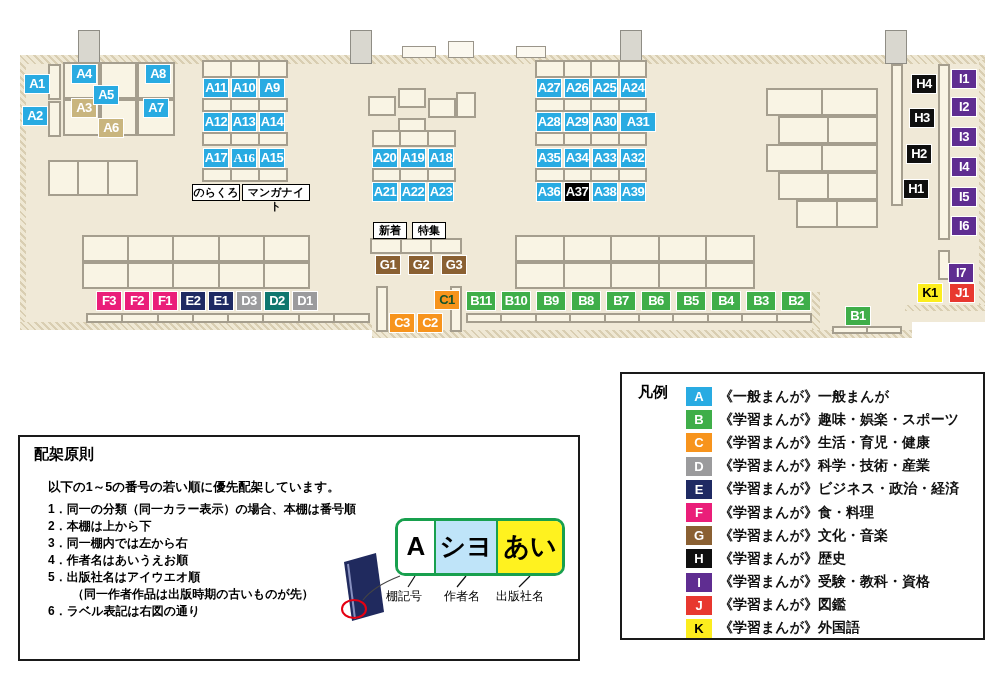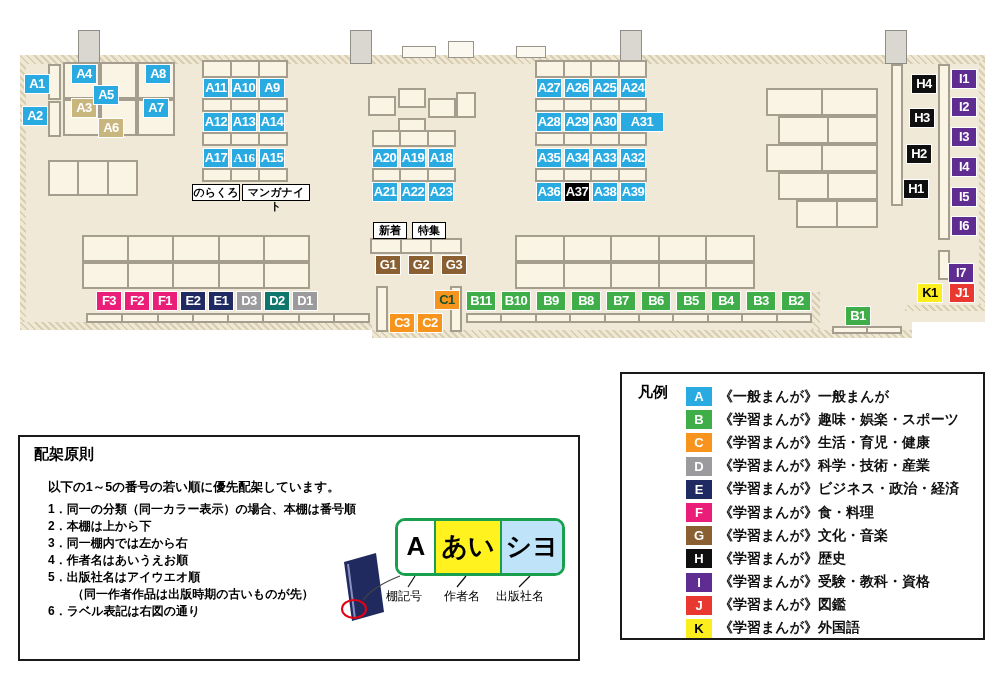--- a/index.html
+++ b/index.html
@@ -250,21 +250,21 @@
       <div class="maplabel" style="left: 372px; top: 182px; width: 26px; background: rgb(41, 171, 226); color: rgb(255, 255, 255);">A21</div>
       <div class="maplabel" style="left: 400px; top: 182px; width: 26px; background: rgb(41, 171, 226); color: rgb(255, 255, 255);">A22</div>
       <div class="maplabel" style="left: 428px; top: 182px; width: 26px; background: rgb(41, 171, 226); color: rgb(255, 255, 255);">A23</div>
       <div class="maplabel" style="left: 536px; top: 78px; width: 26px; background: rgb(41, 171, 226); color: rgb(255, 255, 255);">A27</div>
       <div class="maplabel" style="left: 564px; top: 78px; width: 26px; background: rgb(41, 171, 226); color: rgb(255, 255, 255);">A26</div>
       <div class="maplabel" style="left: 592px; top: 78px; width: 26px; background: rgb(41, 171, 226); color: rgb(255, 255, 255);">A25</div>
       <div class="maplabel" style="left: 620px; top: 78px; width: 26px; background: rgb(41, 171, 226); color: rgb(255, 255, 255);">A24</div>
       <div class="maplabel" style="left: 536px; top: 112px; width: 26px; background: rgb(41, 171, 226); color: rgb(255, 255, 255);">A28</div>
       <div class="maplabel" style="left: 564px; top: 112px; width: 26px; background: rgb(41, 171, 226); color: rgb(255, 255, 255);">A29</div>
       <div class="maplabel" style="left: 592px; top: 112px; width: 26px; background: rgb(41, 171, 226); color: rgb(255, 255, 255);">A30</div>
-      <div class="maplabel" style="left: 620px; top: 112px; width: 44px; background: rgb(41, 171, 226); color: rgb(255, 255, 255);">A31</div>
+      <div class="maplabel" style="left: 620px; top: 112px; width: 36px; background: rgb(41, 171, 226); color: rgb(255, 255, 255);">A31</div>
       <div class="maplabel" style="left: 536px; top: 148px; width: 26px; background: rgb(41, 171, 226); color: rgb(255, 255, 255);">A35</div>
       <div class="maplabel" style="left: 564px; top: 148px; width: 26px; background: rgb(41, 171, 226); color: rgb(255, 255, 255);">A34</div>
       <div class="maplabel" style="left: 592px; top: 148px; width: 26px; background: rgb(41, 171, 226); color: rgb(255, 255, 255);">A33</div>
       <div class="maplabel" style="left: 620px; top: 148px; width: 26px; background: rgb(41, 171, 226); color: rgb(255, 255, 255);">A32</div>
       <div class="maplabel" style="left: 536px; top: 182px; width: 26px; background: rgb(41, 171, 226); color: rgb(255, 255, 255);">A36</div>
       <div class="maplabel" style="left: 564px; top: 182px; width: 26px; background: #000000; color: rgb(255, 255, 255);">A37</div>
       <div class="maplabel" style="left: 592px; top: 182px; width: 26px; background: rgb(41, 171, 226); color: rgb(255, 255, 255);">A38</div>
       <div class="maplabel" style="left: 620px; top: 182px; width: 26px; background: rgb(41, 171, 226); color: rgb(255, 255, 255);">A39</div>
       <div class="maplabel" style="left: 375px; top: 255px; width: 26px; background: rgb(138, 96, 50); color: rgb(255, 255, 255);">G1</div>
       <div class="maplabel" style="left: 408px; top: 255px; width: 26px; background: rgb(138, 96, 50); color: rgb(255, 255, 255);">G2</div>
@@ -319,22 +319,22 @@
         <div class="rule-line">3．同一棚内では左から右</div>
         <div class="rule-line">4．作者名はあいうえお順</div>
         <div class="rule-line">5．出版社名はアイウエオ順</div>
         <div class="rule-line">　　（同一作者作品は出版時期の古いものが先）</div>
         <div class="rule-line">6．ラベル表記は右図の通り</div>
       </div>
   </div>
 
   <div id="sticker">
       <div class="sticker-cell" style="background: rgb(255, 255, 255); width: 36px;">A</div>
+      <div class="sticker-cell" style="background: rgb(191, 228, 249); width: 62px;">シヨ</div>
       <div class="sticker-cell" style="background: rgb(255, 242, 31); width: 66px;">あい</div>
-      <div class="sticker-cell" style="background: rgb(191, 228, 249); width: 62px;">シヨ</div>
     </div>
   <span class="cap" id="cap1">棚記号</span>
   <span class="cap" id="cap2">作者名</span>
   <span class="cap" id="cap3">出版社名</span>
 
   <svg id="diagram-svg" viewBox="0 0 250 140">
     <g>
       <path d="M14,62 L46,53 L54,112 L22,121 Z" fill="#202a5e"></path>
       <path d="M18,64 L25,119" stroke="#8891c0" stroke-width="2" fill="none"></path>
     </g>

